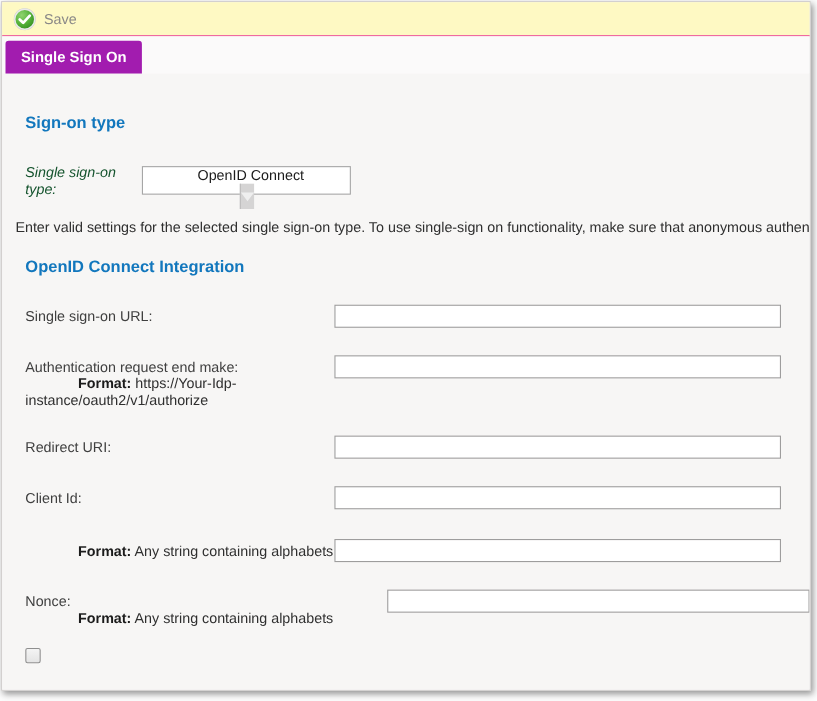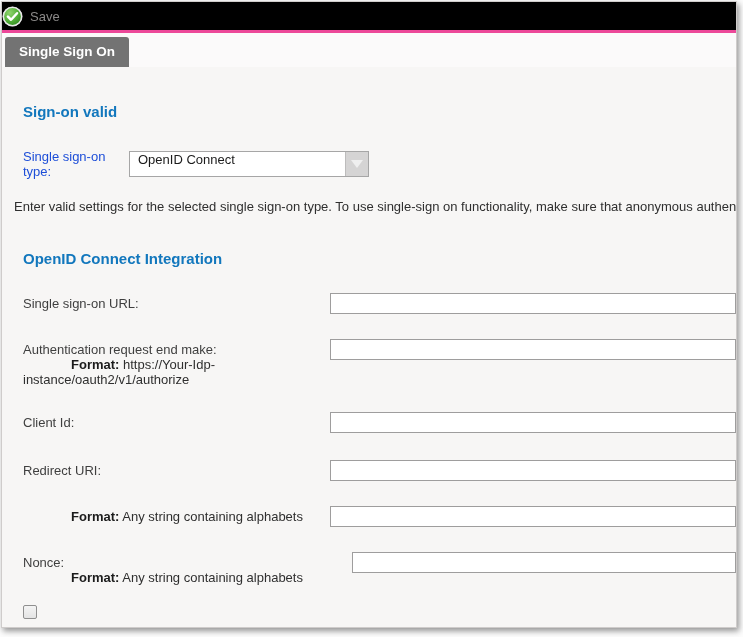--- a/index.html
+++ b/index.html
@@ -11,72 +11,72 @@
     width: 736px; height: 627px;
     background: #fbfafa;
     border: 1px solid #cfcccb;
     box-shadow: 2px 3px 6px rgba(60,60,60,0.55);
     display: flex; flex-direction: column;
   }
 
   
   .toolbar {
     height: 31px; flex: 0 0 31px;
-    background: #000000;
-    border-bottom: 3px solid #ec4899;
+    background: #fef9c3;
+    border-bottom: 1px solid #ec4899;
     display: flex; align-items: center;
-    padding-left: 0;
+    padding-left: 10px;
   }
   .save-btn { display: flex; align-items: center; gap: 7px; cursor: pointer; }
   .save-icon { width: 21px; height: 21px; display: block; }
   .save-label { color: #8a8887; font-size: 13px; }
 
   
   .tabstrip { height: 34px; flex: 0 0 34px; background: #fbfafa; padding-left: 3px; display: flex; align-items: flex-end; }
   .tab {
-    background: #737373; color: #ffffff;
+    background: #a21caf; color: #ffffff;
     font-size: 13.5px; font-weight: bold;
     padding: 7px 14px 8px 14px;
     border-radius: 3px 3px 0 0;
     cursor: pointer;
   }
 
   
   .content { flex: 1 1 auto; background: #f7f6f5; padding: 0 0 0 12px; overflow: hidden; }
 
   h2.section-heading { color: #1277bd; font-size: 15px; font-weight: bold; margin-left: 9px; }
   .heading-1 { margin-top: 36px; }
-  .heading-2 { margin-top: 36px; }
+  .heading-2 { margin-top: 20px; }
 
   .type-row { display: flex; align-items: center; margin-top: 29px; margin-left: 9px; }
-  .type-label { flex: 0 0 106px; color: #1d4ed8; }
+  .type-label { flex: 0 0 106px; color: #14532d; font-style: italic; }
   .dropdown {
-    width: 240px; height: 26px;
+    width: 190px; height: 26px;
     background: #ffffff; border: 1px solid #a6a6a6;
-    display: flex; align-items: flex-start; cursor: pointer;
+    display: flex; align-items: center; cursor: pointer; flex-direction: column;
   }
   .dropdown-value { flex: 1 1 auto; padding-left: 8px; color: #1b1b1b; }
   .dropdown-arrow-box {
     flex: 0 0 23px; height: 100%;
     background: #d5d4d4; border-left: 1px solid #bdbcbc;
     display: flex; align-items: center; justify-content: center;
   }
   .dropdown-arrow {
     width: 0; height: 0;
     border-left: 6px solid transparent; border-right: 6px solid transparent;
     border-top: 8px solid #efefef;
   }
 
   .instruction {
     margin-top: 20px; color: #2f2f2f;
     white-space: nowrap; overflow: hidden;
   }
 
   .form { margin-top: 26px; }
-  .form-row { display: flex; align-items: flex-start; margin-left: 9px; margin-bottom: 25px; justify-content: space-between; }
+  .form-row { display: flex; align-items: flex-start; margin-left: 9px; margin-bottom: 25px; }
   .label-col { flex: 0 0 281px; padding-top: 3px; line-height: 15px; }
   .field-label { color: #3f3f3f; }
   .field-format { color: #2f2f2f; }
   .field-format b { font-weight: bold; color: #1b1b1b; padding-left: 48px; }
   .text-input {
     width: 406px; height: 21px;
     border: 1px solid #9e9d9d; background: #ffffff;
     font-family: "Liberation Sans", sans-serif; font-size: 13px;
     padding: 0 4px; outline: none;
   }
@@ -116,21 +116,21 @@
   </div>
 
   <div class="tabstrip">
     <div class="tab">
       <span>Single Sign On</span>
     </div>
   </div>
 
   <div class="content">
 
-    <h2 class="section-heading heading-1">Sign-on valid</h2>
+    <h2 class="section-heading heading-1">Sign-on type</h2>
 
     <div class="type-row">
       <span class="type-label">Single sign-on type:</span>
       <div class="dropdown">
         <span class="dropdown-value">OpenID Connect</span>
         <span class="dropdown-arrow-box">
           <span class="dropdown-arrow"></span>
         </span>
       </div>
     </div>
@@ -149,30 +149,30 @@
       </div>
 
       <div class="form-row">
         <div class="label-col">
           <div class="field-label">Authentication request end make:</div>
           <div class="field-format"><b>Format:</b><span> https://Your-Idp-instance/oauth2/v1/authorize</span></div>
         </div>
         <input class="text-input" type="text" value="" style="">
       </div>
 
-      <div class="form-row row-client">
+      <div class="form-row row-redirect">
         <div class="label-col">
-          <div class="field-label">Client Id:</div>
+          <div class="field-label">Redirect URI:</div>
         </div>
         <input class="text-input" type="text" value="" style="">
       </div>
 
-      <div class="form-row row-redirect">
+      <div class="form-row row-client">
         <div class="label-col">
-          <div class="field-label">Redirect URI:</div>
+          <div class="field-label">Client Id:</div>
         </div>
         <input class="text-input" type="text" value="" style="">
       </div>
 
       <div class="form-row">
         <div class="label-col">
           <div class="field-format"><b>Format:</b><span> Any string containing alphabets</span></div>
         </div>
         <input class="text-input" type="text" value="" style="">
       </div>

